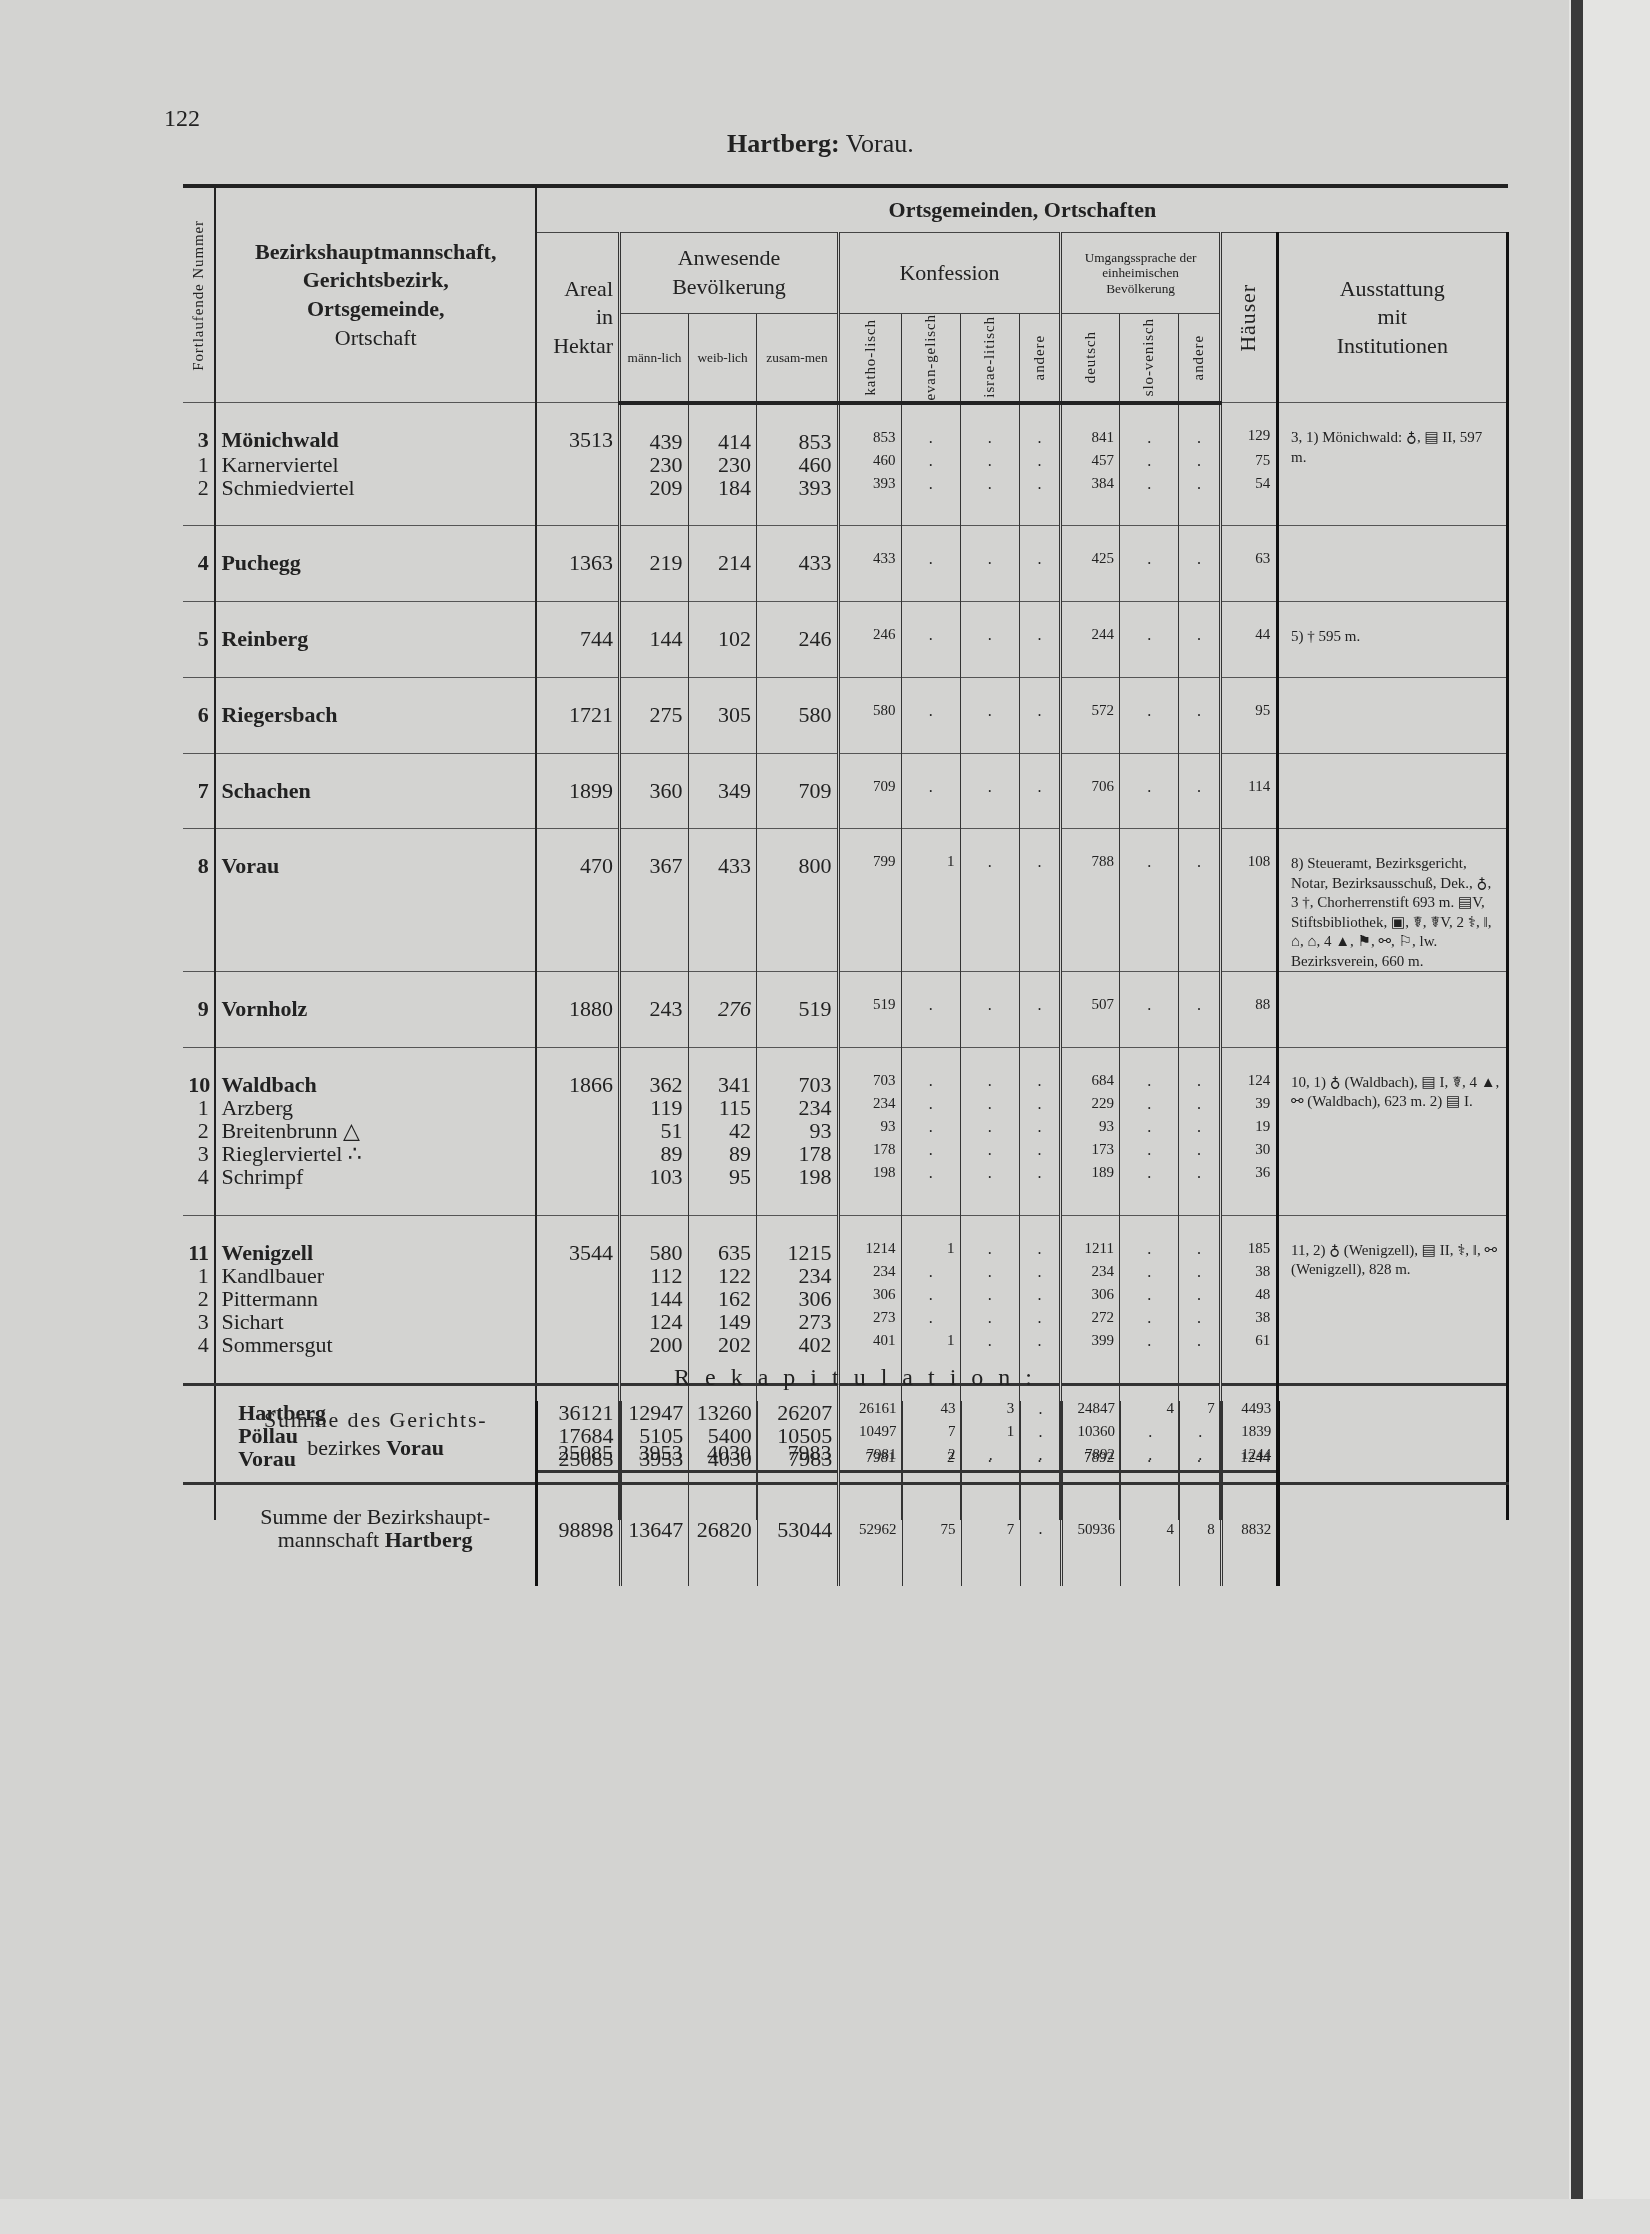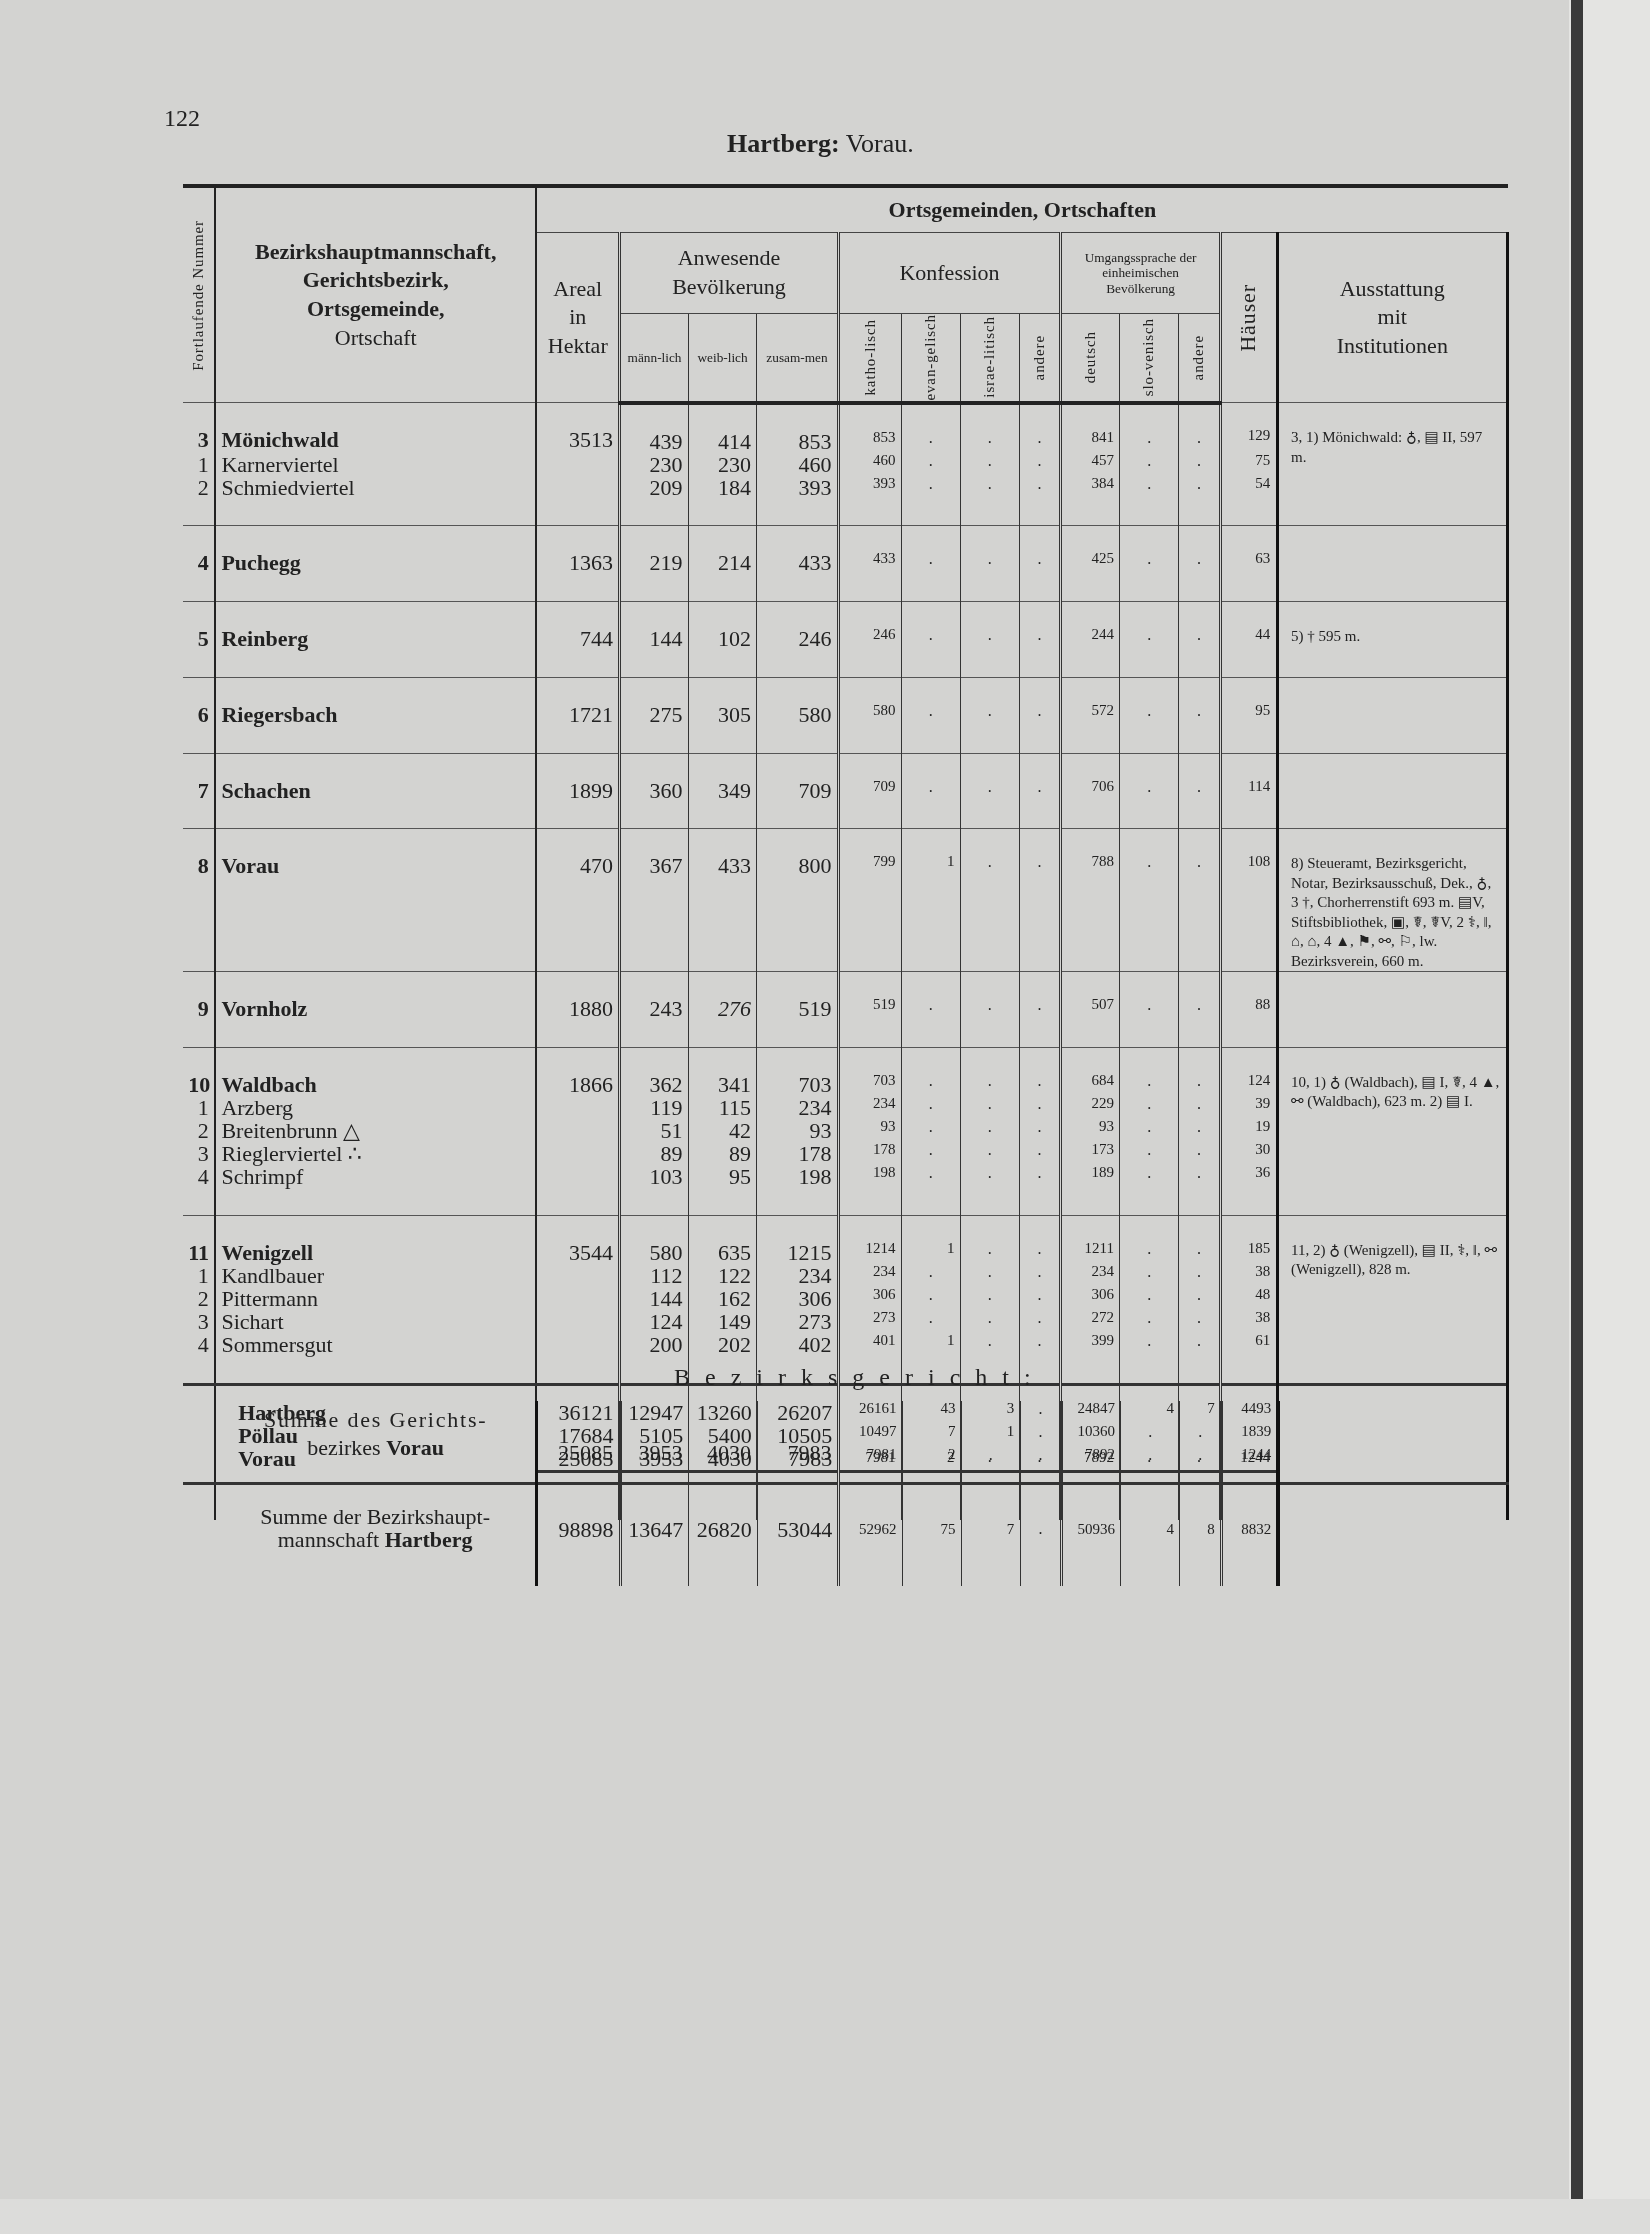--- a/index.html
+++ b/index.html
@@ -82,21 +82,21 @@
         </td>
       <td rowspan="3" class="h bl">
         <div class="bold">Bezirkshauptmannschaft,</div>
         <div class="bold">Gerichtsbezirk,</div>
         <div class="bold">Ortsgemeinde,</div>
         <div>Ortschaft</div>
       </td>
       <td colspan="13" class="h bl" style="height:44px;"><span class="bold">Ortsgemeinden, Ortschaften</span></td>
     </tr>
     <tr>
-      <td rowspan="2" class="h bl" style="border-top:1.8px solid #444;">Areal in Hektar</td>
+      <td rowspan="2" class="h bl" style="border-top:1.8px solid #444;text-align:right;">Areal in Hektar</td>
       <td colspan="3" class="h bld" style="border-top:1.8px solid #444;height:80px;">Anwesende Bevölkerung</td>
       <td colspan="4" class="h bld" style="border-top:1.8px solid #444;">Konfession</td>
       <td colspan="3" class="h bld small" style="border-top:1.8px solid #444;">Umgangssprache der einheimischen Bevölkerung</td>
       <td rowspan="2" class="h bld" style="border-top:1.8px solid #444;">
           <div class="vt" style="font-size:22px;">Häuser</div>
         </td>
       <td rowspan="2" class="h blk brk" style="border-top:1.8px solid #444;">
         <div>Ausstattung</div>
           <div>mit</div>
           <div>Institutionen</div>
@@ -476,21 +476,21 @@
         <td class="bl1"></td>
         <td class="bld"></td>
         <td class="bl1"></td>
         <td class="bl1"></td>
         <td class="bld"></td>
         <td class="blk brk"></td>
       </tr>
     </tbody>
 </table>
 
-<div class="recap-title">Bezirksgericht:</div>
+<div class="recap-title">Rekapitulation:</div>
 <table class="recap">
   <colgroup>
     <col style="width:30px">
       <col style="width:300px">
       <col style="width:78px">
     <col style="width:64px">
       <col style="width:64px">
       <col style="width:76px">
     <col style="width:59px">
       <col style="width:55px">

